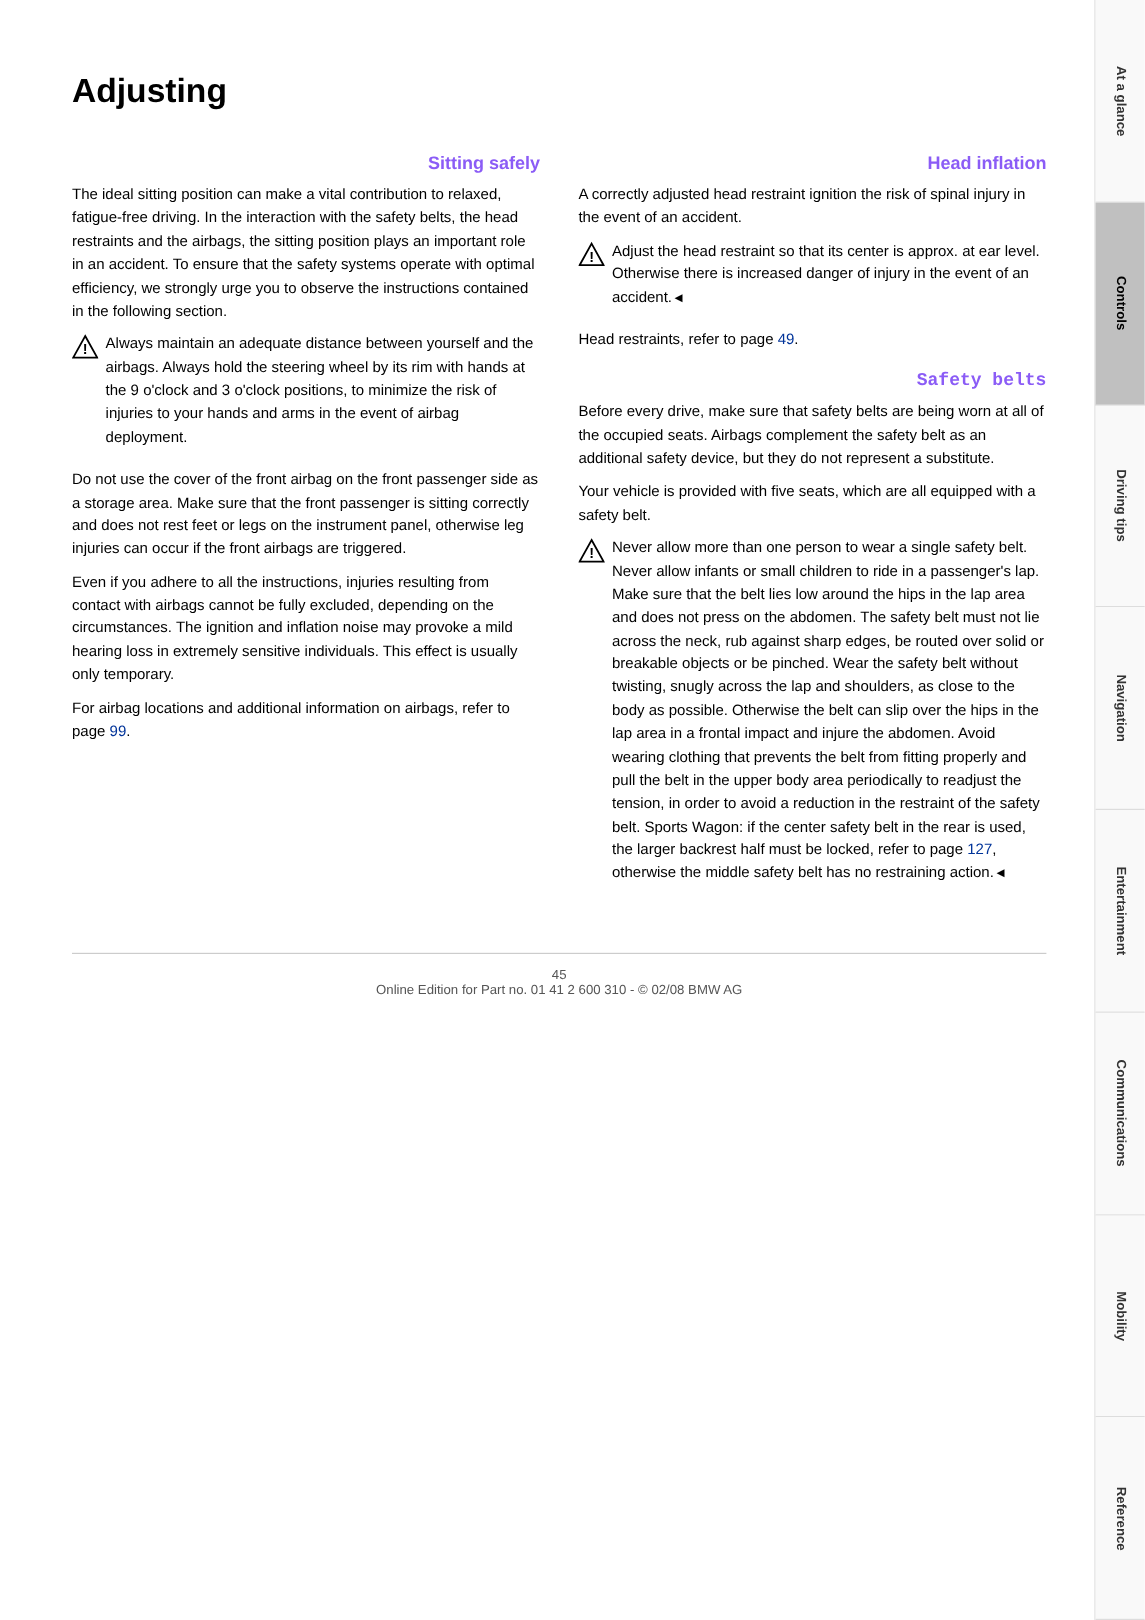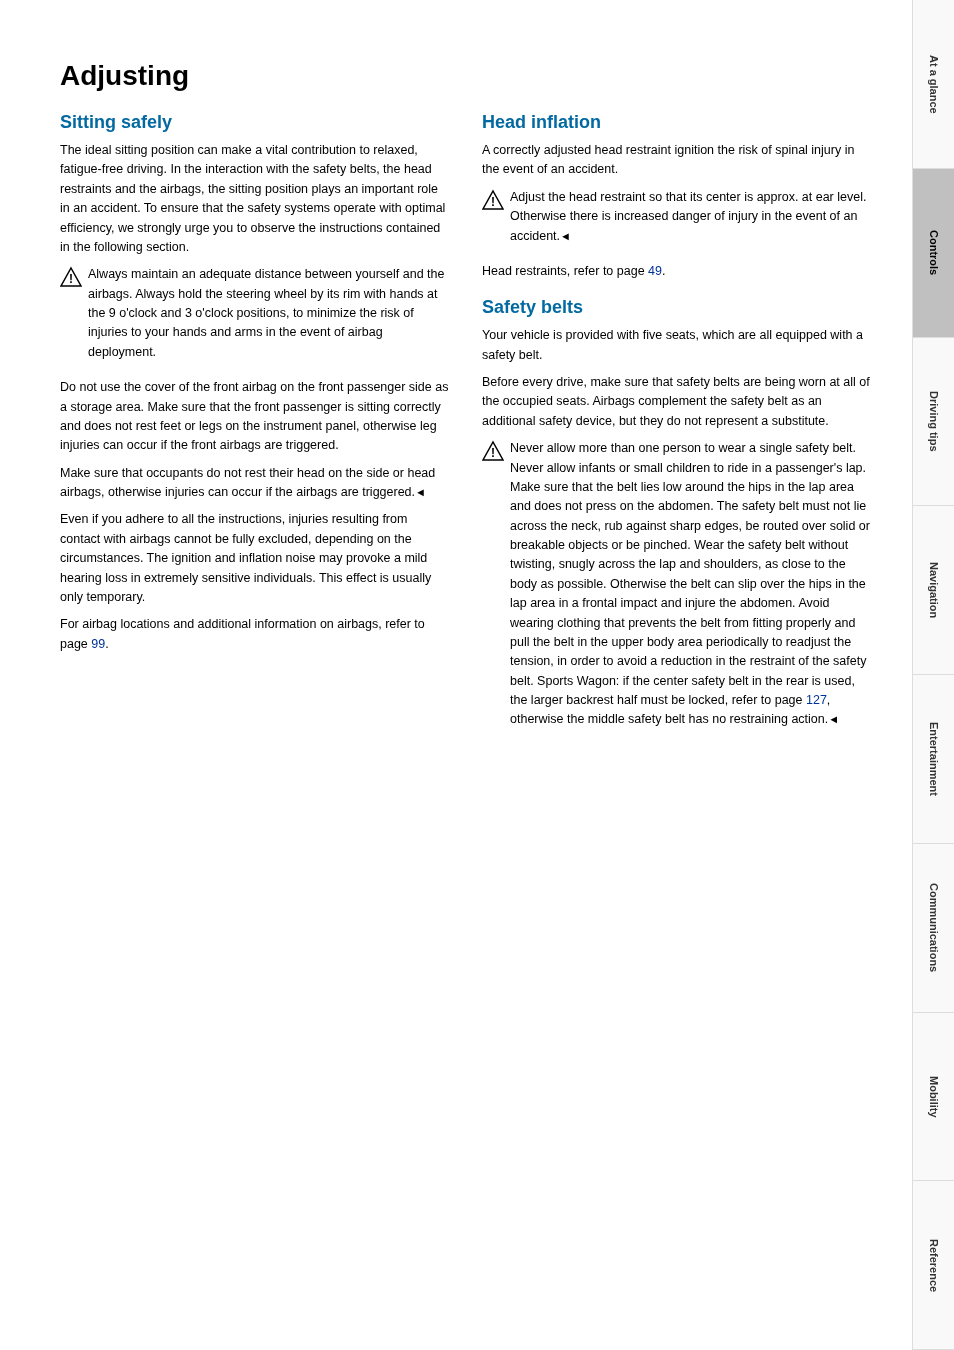--- a/index.html
+++ b/index.html
@@ -42,29 +42,30 @@
       cursor: pointer;
       background: #f9f9f9;
     }
     .sidebar-section.active {
       background: #c0c0c0;
       color: #000;
     }
     .page-title {
       font-size: 28px;
       font-weight: bold;
-      margin-bottom: 20px;
+      margin-bottom: 36px;
       color: #000;
     }
     .section-heading {
-      font-size: 18px;
+      font-size: 15px;
       font-weight: bold;
-      color: #0369a1;
+      color: #8b5cf6;
       margin-bottom: 8px;
       margin-top: 0;
+      text-align: right;
     }
     .two-column {
       display: flex;
       gap: 32px;
     }
     .left-col {
       flex: 1;
     }
     .right-col {
       flex: 1;
@@ -102,20 +103,21 @@
     .footer {
       text-align: center;
       margin-top: 40px;
       padding-top: 12px;
       border-top: 1px solid #ccc;
       font-size: 11px;
       color: #555;
     }
     .subheading-space {
       margin-top: 16px;
+      font-family: Liberation Mono, monospace;
     }
   </style>
 </head>
 <body>
 
 <div class="page-container">
   <div class="main-content">
     <h1 class="page-title">Adjusting</h1>
 
     <div class="two-column">
@@ -127,23 +129,20 @@
 
         <div class="warning-box">
           <svg class="warning-icon" viewBox="0 0 22 22">
             <polygon points="11,2 21,20 1,20" fill="none" stroke="#000" stroke-width="1.5"></polygon>
             <text x="11" y="17" text-anchor="middle" font-size="12" font-weight="bold" fill="#000">!</text>
           </svg>
           <p class="warning-text">Always maintain an adequate distance between yourself and the airbags. Always hold the steering wheel by its rim with hands at the 9 o'clock and 3 o'clock positions, to minimize the risk of injuries to your hands and arms in the event of airbag deployment.</p>
         </div>
 
         <p>Do not use the cover of the front airbag on the front passenger side as a storage area. Make sure that the front passenger is sitting correctly and does not rest feet or legs on the instrument panel, otherwise leg injuries can occur if the front airbags are triggered.</p>
-        <p>
-          <span>Make sure that occupants do not rest their head on the side or head airbags, otherwise injuries can occur if the airbags are triggered.</span><span class="back-symbol">◄</span>
-        </p>
         <p>Even if you adhere to all the instructions, injuries resulting from contact with airbags cannot be fully excluded, depending on the circumstances. The ignition and inflation noise may provoke a mild hearing loss in extremely sensitive individuals. This effect is usually only temporary.</p>
         <p>
           <span>For airbag locations and additional information on airbags, refer to page </span><a class="link">99</a>.
         </p>
       </div>
 
       <div class="right-col">
         <h2 class="section-heading">Head inflation</h2>
         <p>A correctly adjusted head restraint ignition the risk of spinal injury in the event of an accident.</p>
 
@@ -155,36 +154,40 @@
           <p class="warning-text">
             <span>Adjust the head restraint so that its center is approx. at ear level. Otherwise there is increased danger of injury in the event of an accident.</span><span class="back-symbol">◄</span>
           </p>
         </div>
 
         <p>
           <span>Head restraints, refer to page </span><a class="link">49</a>.
         </p>
 
         <h3 class="section-heading subheading-space">Safety belts</h3>
+        <p>Before every drive, make sure that safety belts are being worn at all of the occupied seats. Airbags complement the safety belt as an additional safety device, but they do not represent a substitute.</p>
         <p>Your vehicle is provided with five seats, which are all equipped with a safety belt.</p>
-        <p>Before every drive, make sure that safety belts are being worn at all of the occupied seats. Airbags complement the safety belt as an additional safety device, but they do not represent a substitute.</p>
 
         <div class="warning-box">
           <svg class="warning-icon" viewBox="0 0 22 22">
             <polygon points="11,2 21,20 1,20" fill="none" stroke="#000" stroke-width="1.5"></polygon>
             <text x="11" y="17" text-anchor="middle" font-size="12" font-weight="bold" fill="#000">!</text>
           </svg>
           <p class="warning-text">
             <span>Never allow more than one person to wear a single safety belt. Never allow infants or small children to ride in a passenger's lap. Make sure that the belt lies low around the hips in the lap area and does not press on the abdomen. The safety belt must not lie across the neck, rub against sharp edges, be routed over solid or breakable objects or be pinched. Wear the safety belt without twisting, snugly across the lap and shoulders, as close to the body as possible. Otherwise the belt can slip over the hips in the lap area in a frontal impact and injure the abdomen. Avoid wearing clothing that prevents the belt from fitting properly and pull the belt in the upper body area periodically to readjust the tension, in order to avoid a reduction in the restraint of the safety belt. Sports Wagon: if the center safety belt in the rear is used, the larger backrest half must be locked, refer to page </span><a class="link">127</a><span>, otherwise the middle safety belt has no restraining action.</span><span class="back-symbol">◄</span>
           </p>
         </div>
 
       </div>
     </div>
 
+    <div class="footer">
+      <span>45</span><br>
+      <span>Online Edition for Part no. 01 41 2 600 310 - © 02/08 BMW AG</span>
+    </div>
   </div>
 
   <div class="sidebar">
     <div class="sidebar-section">At a glance</div>
     <div class="sidebar-section active">Controls</div>
     <div class="sidebar-section">Driving tips</div>
     <div class="sidebar-section">Navigation</div>
     <div class="sidebar-section">Entertainment</div>
     <div class="sidebar-section">Communications</div>
     <div class="sidebar-section">Mobility</div>

